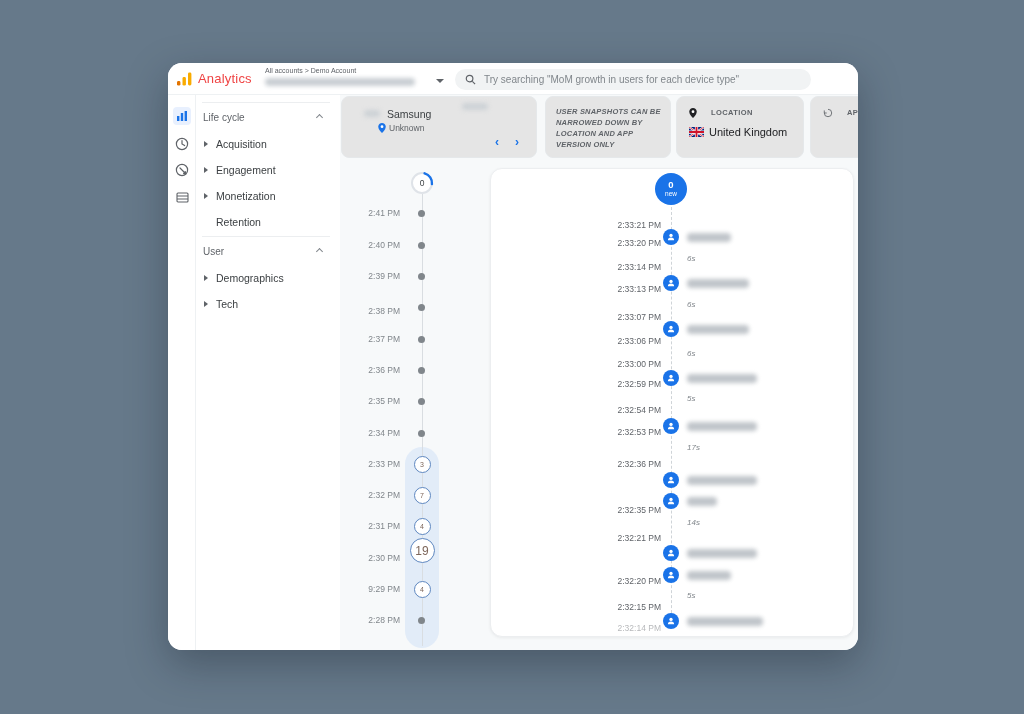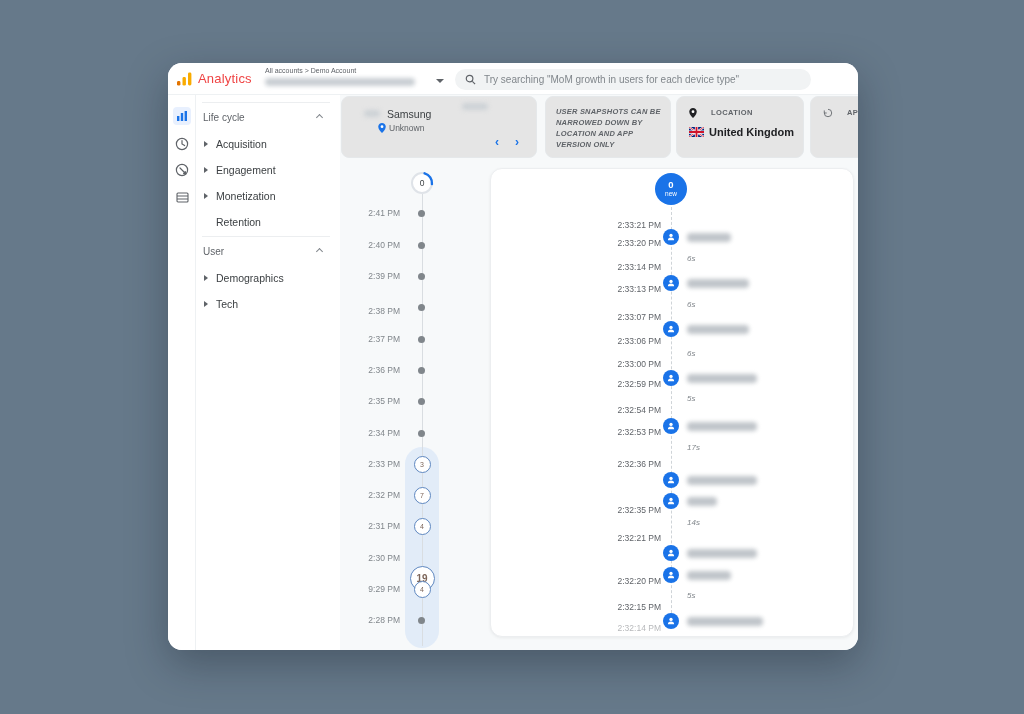--- a/index.html
+++ b/index.html
@@ -59,21 +59,21 @@
           border-radius:8px; }
   .c-title { font-size:10.5px; color:#3c4043; }
   .c-sub { font-size:8.5px; color:#5f6368; display:flex; align-items:center; gap:3px; }
   .chev-btn { position:absolute; bottom:8px; width:14px; height:14px; color:#1a73e8;
               font-size:12px; line-height:14px; text-align:center; cursor:pointer; font-weight:bold; }
   .notice-txt { font-size:7.5px; color:#5f6368; line-height:1.45; letter-spacing:.2px;
                 padding:10px 8px 0 10px; font-weight:bold;font-style:italic; }
   .chip-label { display:flex; align-items:flex-start; gap:14px; font-size:7.5px; color:#5f6368;
                 letter-spacing:.4px; font-weight:bold; padding:11px 0 0 12px; }
   .chip-value { display:flex; align-items:center; gap:5px; font-size:11px; color:#202124;
-                padding:8px 0 0 12px;font-weight:bold; }
+                padding:8px 0 0 12px; }
   .blur-blob { position:absolute; background:#cdd2d6; border-radius:4px; filter:blur(2px); }
   
   .mt-line { position:absolute; left:82px; top:99px; width:1px; bottom:4px; background:#d9dde1; }
   .mt-highlight { position:absolute; left:65px; top:352px; width:34px; height:201px;
                   background:rgba(26,115,232,.09); border-radius:17px; }
   .mt-top-circle { position:absolute; left:70px; top:76px; cursor:default; }
   .mt-time { position:absolute; left:0; width:60px; text-align:right; font-size:8.5px;
              color:#80868b; white-space:nowrap; }
   .mt-dot { position:absolute; left:78px; width:7px; height:7px; border-radius:50%;
             background:#80868b; cursor:pointer; }
@@ -245,21 +245,21 @@
         <div class="mt-dot" style="top: 303px;"></div>
         <div class="mt-time" style="top: 333px;">2:34 PM</div>
         <div class="mt-dot" style="top: 335px;"></div>
         <div class="mt-time" style="top: 364px;">2:33 PM</div>
         <div class="mt-circ" style="width: 17px; height: 17px; left: 73.5px; top: 360.5px; font-size: 7px;">3</div>
         <div class="mt-time" style="top: 395px;">2:32 PM</div>
         <div class="mt-circ" style="width: 17px; height: 17px; left: 73.5px; top: 391.5px; font-size: 7px;">7</div>
         <div class="mt-time" style="top: 426px;">2:31 PM</div>
         <div class="mt-circ" style="width: 17px; height: 17px; left: 73.5px; top: 422.5px; font-size: 7px;">4</div>
         <div class="mt-time" style="top: 458px;">2:30 PM</div>
-        <div class="mt-circ" style="width: 25px; height: 25px; left: 69.5px; top: 471px; font-size: 10px; font-weight: bold;">19</div>
+        <div class="mt-circ" style="width: 25px; height: 25px; left: 69.5px; top: 443px; font-size: 12px;">19</div>
         <div class="mt-time" style="top: 489px;">9:29 PM</div>
         <div class="mt-circ" style="width: 17px; height: 17px; left: 73.5px; top: 485.5px; font-size: 7px;">4</div>
         <div class="mt-time" style="top: 520px;">2:28 PM</div>
         <div class="mt-dot" style="top: 522px;"></div>
       </div>
 
     <div class="panel">
       <div class="big-circ">
         <div class="n">0</div>
         <div class="lbl">new</div>

